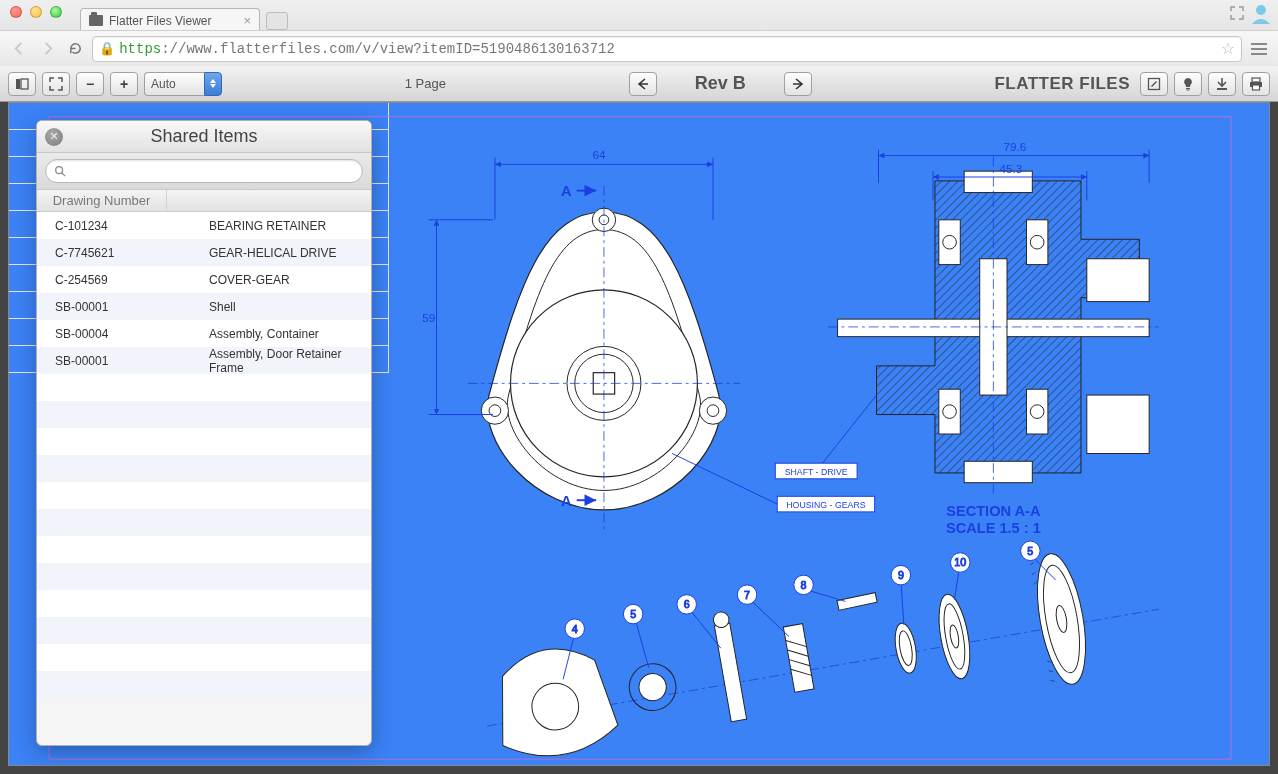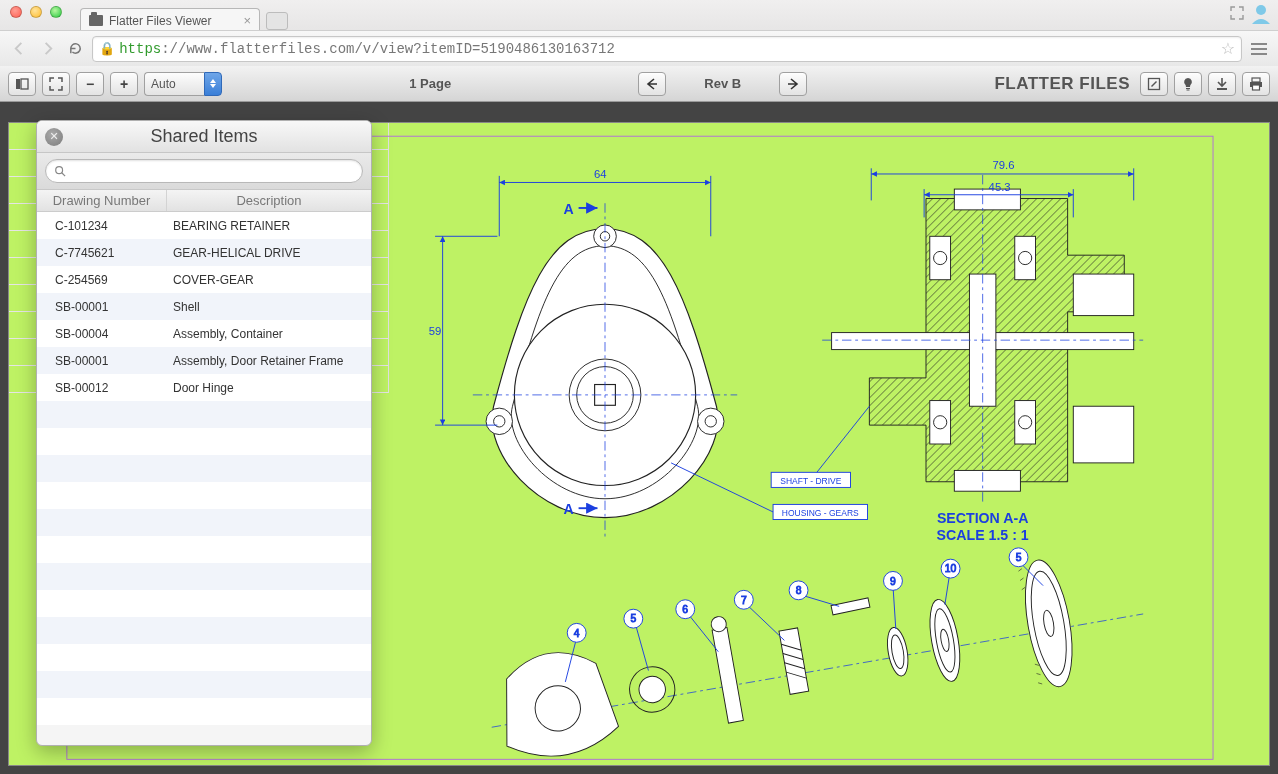--- a/index.html
+++ b/index.html
@@ -44,47 +44,47 @@
 .tb-btn { height:24px; min-width:28px; padding:0 6px; background: linear-gradient(to bottom,#fdfdfd,#e3e3e3); border:1px solid #a0a0a0; border-radius:4px; display:flex; align-items:center; justify-content:center; box-shadow: 0 1px 0 rgba(255,255,255,0.6) inset; cursor:pointer; color:#444; font-size:14px; font-weight:bold; }
 .tb-btn svg { width:14px; height:14px; }
 
 .zoom-select { display:flex; align-items:flex-start; height:24px; }
 .zoom-select .field { width:60px; height:24px; background: linear-gradient(to bottom,#fdfdfd,#e3e3e3); border:1px solid #a0a0a0; border-right:none; border-radius:4px 0 0 4px; display:flex; align-items:center; padding:0 6px; font-size:12px; color:#555; }
 .zoom-select .arrows { width:18px; height:24px; background: linear-gradient(to bottom,#6fa6e8,#3a7fd8); border:1px solid #3069b8; border-radius:0 4px 4px 0; display:flex; flex-direction:column; align-items:center; justify-content:center; gap:1px; }
 .zoom-select .arrows span { width:0; height:0; border-left:3px solid transparent; border-right:3px solid transparent; }
 .zoom-select .arrows .up { border-bottom:4px solid #fff; }
 .zoom-select .arrows .down { border-top:4px solid #fff; }
 
-.page-label { font-weight:bold; color:#555; font-size:13px; }
+.page-label { font-weight:normal; color:#555; font-size:13px; }
 .spacer { flex:1; }
 .center-group { display:flex; align-items:center; gap:10px; }
-.rev-label { font-weight:bold; color:#555; font-size:13px; padding:0 28px; }
+.rev-label { font-weight:bold; color:#555; font-size:18px; padding:0 28px; }
 .brand { font-weight:bold; font-size:17px; letter-spacing:0.5px; color:#555; font-family: Arial, sans-serif; margin-right:4px; }
 
 
-.viewer { position:absolute; top:36px; left:8px; right:8px; bottom:8px; background:#bef264; border:1px solid #888; overflow:hidden;margin-top:20px; }
+.viewer { position:absolute; top:36px; left:8px; right:8px; bottom:8px; background:#3b82f6; border:1px solid #888; overflow:hidden; }
 .drawing-svg { position:absolute; top:0; left:0; width:100%; height:100%; }
 
 
 .panel { position:absolute; top:120px; left:36px; width:336px; height:626px; background:#f5f5f5; border:1px solid #b0b0b0; border-radius:6px; box-shadow: 0 6px 20px rgba(0,0,0,0.28); overflow:hidden; display:flex; flex-direction:column; }
 .panel-header { height:32px; background: linear-gradient(to bottom,#f8f8f8,#e2e2e2); border-bottom:1px solid #c6c6c6; display:flex; align-items:center; justify-content:center; position:relative; }
 .panel-header .title { font-weight:normal; font-size:18px; color:#444; }
 .panel-close { position:absolute; left:8px; width:18px; height:18px; border-radius:50%; background: radial-gradient(circle at 40% 35%,#a9a9a9,#7c7c7c); display:flex; align-items:center; justify-content:center; color:#eee; font-size:11px; cursor:pointer; }
 .panel-search { padding:6px 8px; background: linear-gradient(to bottom,#eaeaea,#dadada); border-bottom:1px solid #c8c8c8; }
 .panel-search .box { height:24px; background:#fff; border:1px solid #b8b8b8; border-radius:12px; display:flex; align-items:center; padding:0 8px; box-shadow: inset 0 1px 2px rgba(0,0,0,0.12); }
 .panel-search .box svg { width:12px; height:12px; color:#888; }
 .panel-search input { border:none; outline:none; flex:1; font-size:12px; margin-left:6px; background:transparent; }
 
 .panel-cols { height:22px; background: linear-gradient(to bottom,#f4f4f4,#e2e2e2); border-bottom:1px solid #ccc; display:flex; }
 .panel-cols .col { display:flex; align-items:center; justify-content:center; font-size:13px; color:#787878; border-right:1px solid #d3d3d3; }
 .panel-cols .col.num { width:130px; }
 .panel-cols .col.desc { flex:1; border-right:none; }
 
 .panel-rows { flex:1; overflow:auto; }
-.panel-row { height:27px; display:flex; align-items:center; font-size:12px; color:#333; }
+.panel-row { height:27px; display:flex; align-items:center; font-size:12px; color:#333;gap:36px; }
 .panel-row:nth-child(odd){ background:#fff; }
 .panel-row:nth-child(even){ background:#f1f4fa; }
 .panel-row .num { width:130px; padding-left:18px; text-align:left; }
 .panel-row .desc { flex:1; padding-left:6px; }
 
 
 .behind-rows { position:absolute; left:0; top:0; width:380px; }
 .behind-rows div { height:27px; border-bottom:1px solid #e5e5e5; border-right:1px solid #e0e0e0; }
 </style>
 </head>
@@ -459,21 +459,20 @@
     <div class="box">
       <svg viewBox="0 0 14 14">
           <circle cx="6" cy="6" r="4" stroke="#888" stroke-width="1.4" fill="none"></circle>
           <line x1="9" y1="9" x2="13" y2="13" stroke="#888" stroke-width="1.4"></line>
         </svg>
       <input type="text" placeholder="" style="">
     </div>
   </div>
   <div class="panel-cols">
     <div class="col num">Drawing Number</div>
-    <div class="col desc">Description</div>
   </div>
   <div class="panel-rows" id="panel-rows">
       <div class="panel-row">
         <div class="num">C-101234</div>
         <div class="desc">BEARING RETAINER</div>
       </div>
       <div class="panel-row">
         <div class="num">C-7745621</div>
         <div class="desc">GEAR-HELICAL DRIVE</div>
       </div>
@@ -487,24 +486,20 @@
       </div>
       <div class="panel-row">
         <div class="num">SB-00004</div>
         <div class="desc">Assembly, Container</div>
       </div>
       <div class="panel-row">
         <div class="num">SB-00001</div>
         <div class="desc">Assembly, Door Retainer Frame</div>
       </div>
       <div class="panel-row">
-        <div class="num">SB-00012</div>
-        <div class="desc">Door Hinge</div>
-      </div>
-      <div class="panel-row">
         <div class="num"></div>
         <div class="desc"></div>
       </div>
       <div class="panel-row">
         <div class="num"></div>
         <div class="desc"></div>
       </div>
       <div class="panel-row">
         <div class="num"></div>
         <div class="desc"></div>

